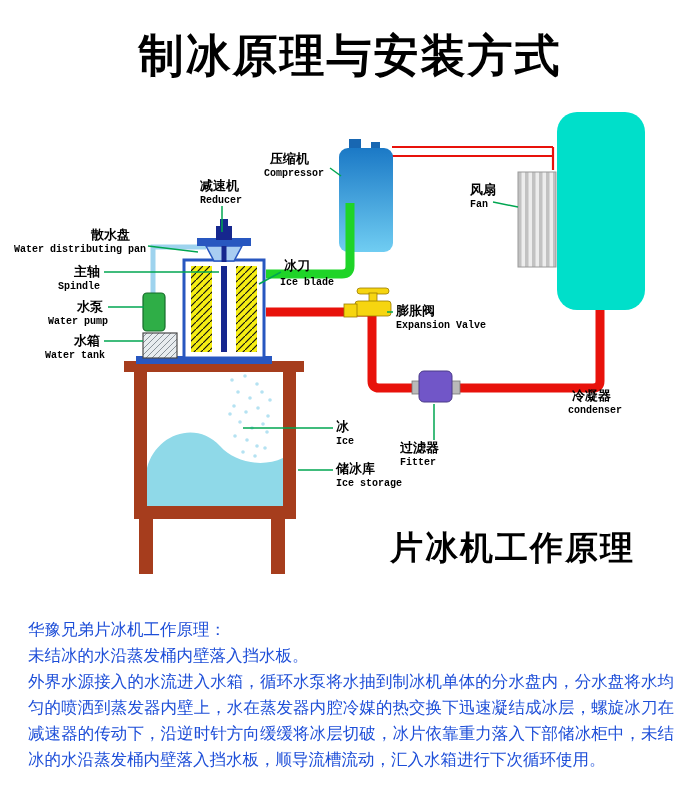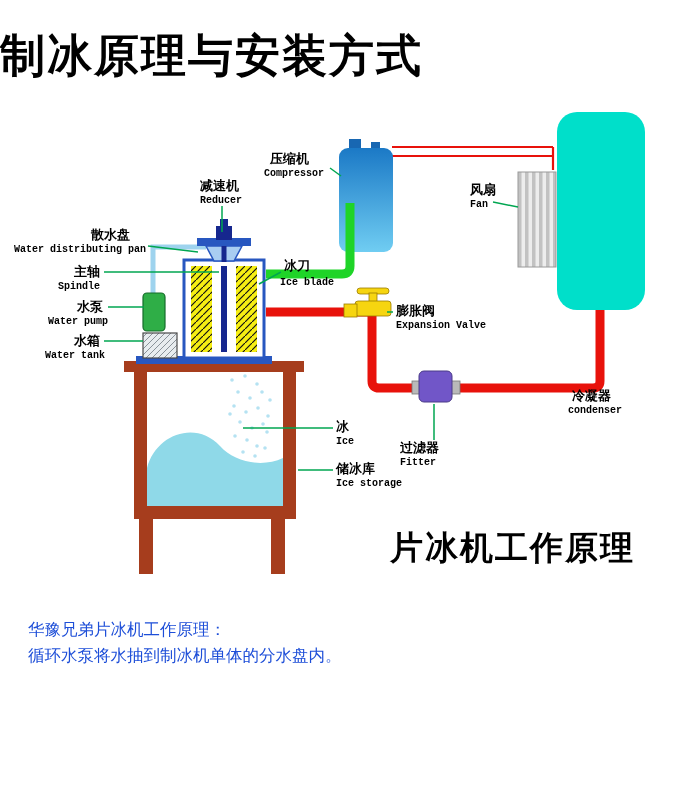--- a/index.html
+++ b/index.html
@@ -1,19 +1,19 @@
 <!DOCTYPE html>
 <html><head>
 <meta charset="utf-8">
 <style>
   html,body { margin:0; padding:0; background:#fff; }
   .page { position:relative; width:700px; height:806px; background:#ffffff;
           font-family:"Liberation Sans", sans-serif; overflow:hidden; }
   .title { position:absolute; top:26px; left:0; width:100%; margin:0;
-           text-align:left; font-size:45px; font-weight:700; letter-spacing:2px; color:#000; }
+           text-align:center; font-size:45px; font-weight:700; letter-spacing:2px; color:#000; }
   svg.diagram { position:absolute; top:0; left:0; }
   .description { position:absolute; left:28px; right:26px; top:616px;
                  font-size:16.5px; line-height:26px; color:#1d4ed8; }
   .description .body { text-align:justify; }
   svg text.zh { font-family:"Liberation Sans", sans-serif; font-size:13px; font-weight:700; fill:#000; }
   svg text.en { font-family:"Liberation Mono", monospace; font-size:10px; font-weight:700; fill:#000; }
   svg text.caption { font-family:"Liberation Sans", sans-serif; font-size:33px; font-weight:900;
                      letter-spacing:2px; fill:#000; }
 </style>
 </head>
@@ -189,16 +189,17 @@
 
       <text class="zh" x="336" y="473">储冰库</text>
       <text class="en" x="336" y="486">Ice storage</text>
     </g>
 
     <text class="caption" x="390" y="559">片冰机工作原理</text>
   </svg>
 
   <div class="description">
     <div class="heading">华豫兄弟片冰机工作原理：</div>
-    <div class="subheading">循环水泵将水抽到制冰机单体的分水盘内。</div>
+    <div class="subheading">未结冰的水沿蒸发桶内壁落入挡水板。</div>
+    <div class="body">外界水源接入的水流进入水箱，循环水泵将水抽到制冰机单体的分水盘内，分水盘将水均匀的喷洒到蒸发器内壁上，水在蒸发器内腔冷媒的热交换下迅速凝结成冰层，螺旋冰刀在减速器的传动下，沿逆时针方向缓缓将冰层切破，冰片依靠重力落入下部储冰柜中，未结冰的水沿蒸发桶内壁落入挡水板，顺导流槽流动，汇入水箱进行下次循环使用。</div>
   </div>
 
 </div>
 
 </body></html>

